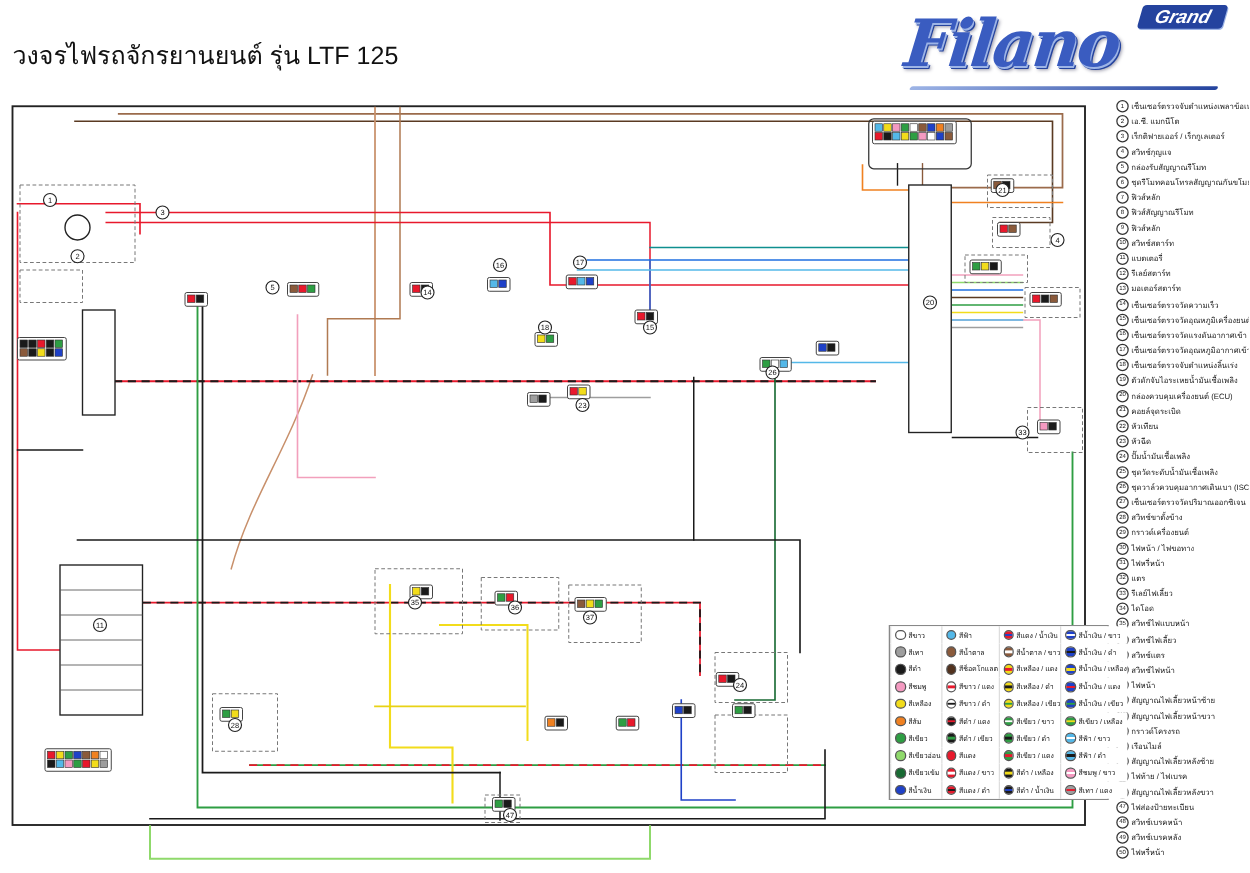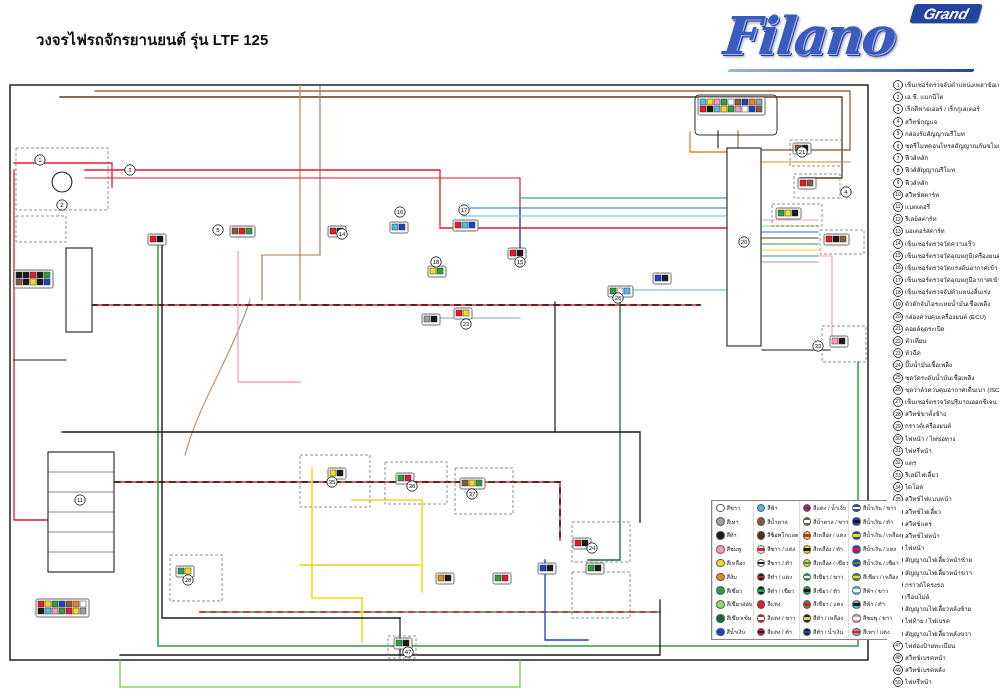--- a/index.html
+++ b/index.html
@@ -1,18 +1,18 @@
 <!DOCTYPE html>
 <html><head>
 <meta charset="utf-8">
 <style>
   html,body{margin:0;padding:0;background:#fff;}
   .page{position:relative;width:1000px;height:698px;background:#fff;overflow:hidden;
         font-family:"Liberation Sans",sans-serif;color:#111;}
-  .title{position:absolute;left:36px;top:28px;font-size:15px;font-weight:bold;white-space:nowrap;}
+  .title{position:absolute;left:10px;top:28px;font-size:20px;font-weight:normal;white-space:nowrap;}
   .logo{position:absolute;right:14px;top:2px;width:262px;height:72px;}
   .logo .filano{position:absolute;left:0;top:6px;font-family:"DejaVu Serif",serif;font-style:italic;
         font-weight:bold;font-size:52px;line-height:56px;color:#3a5cc0;letter-spacing:-2px;
         text-shadow:1px 1px 0 #9db4e6,2px 2px 0 #24439e,3px 3px 3px #99a;transform:skewX(-6deg);}
   .logo .grand{position:absolute;right:6px;top:2px;font-style:italic;font-weight:bold;font-size:15px;
         color:#fff;background:#24439e;padding:1px 12px;border-radius:3px;transform:skewX(-16deg);
         box-shadow:1px 1px 0 #9db4e6;}
   .logo .swoosh{position:absolute;left:4px;bottom:2px;width:246px;height:3px;
         background:linear-gradient(90deg,#9db4e6,#24439e);transform:skewX(-30deg);border-radius:2px;}
   svg.diagram{position:absolute;left:0;top:0;}

